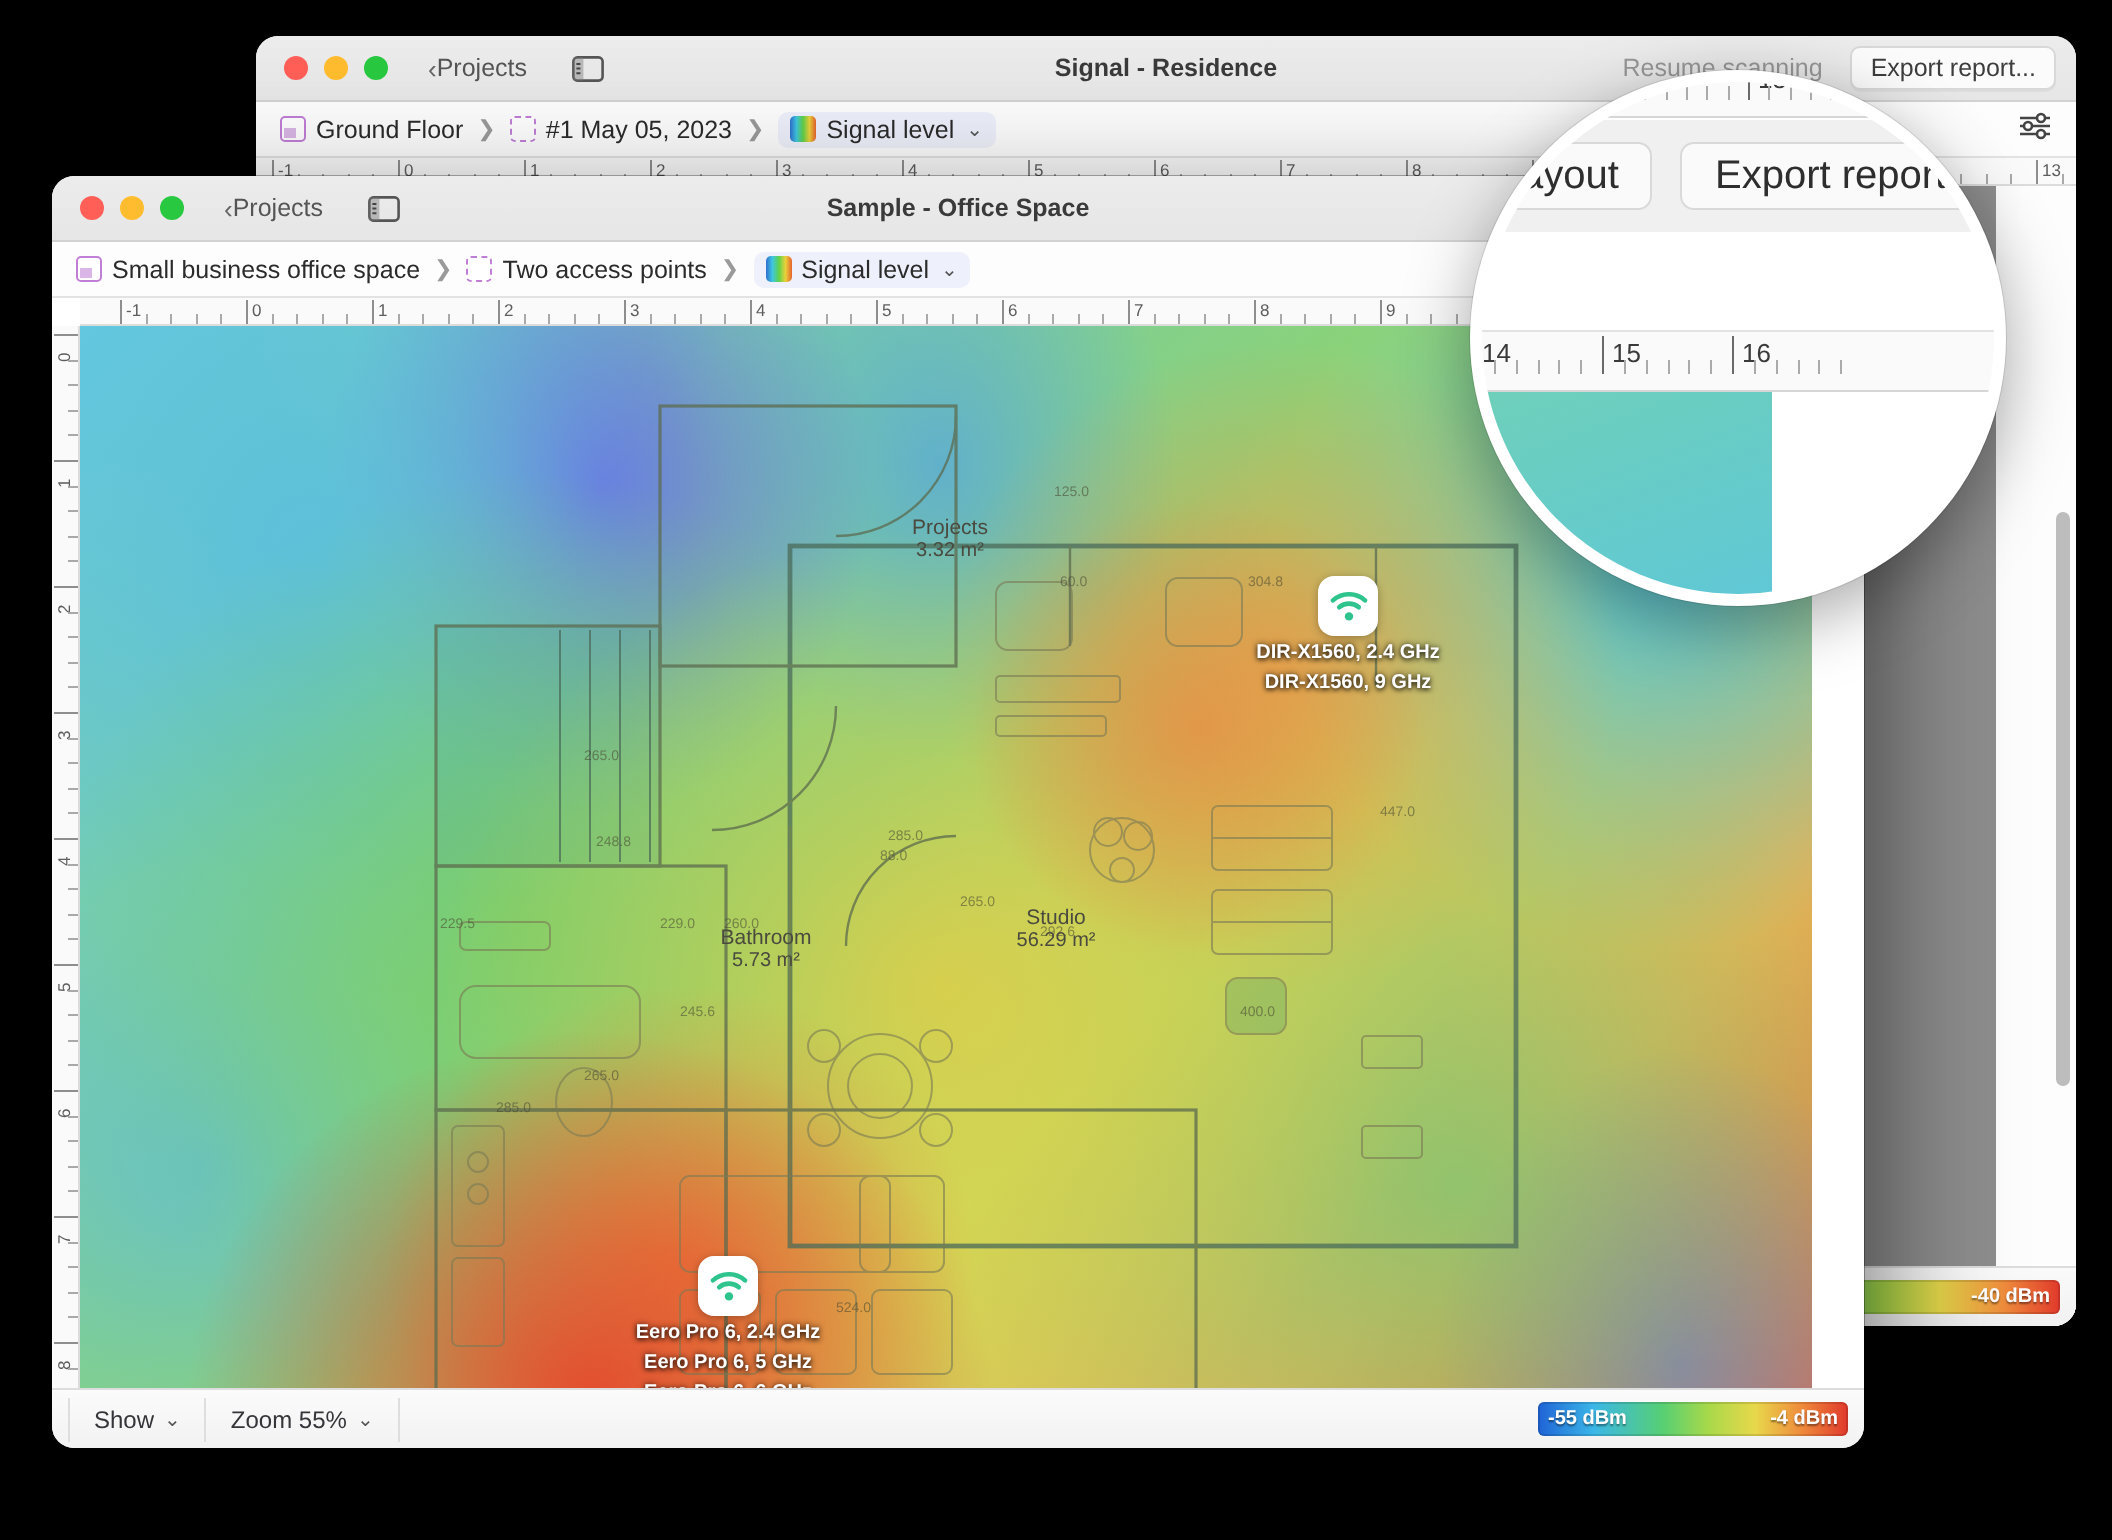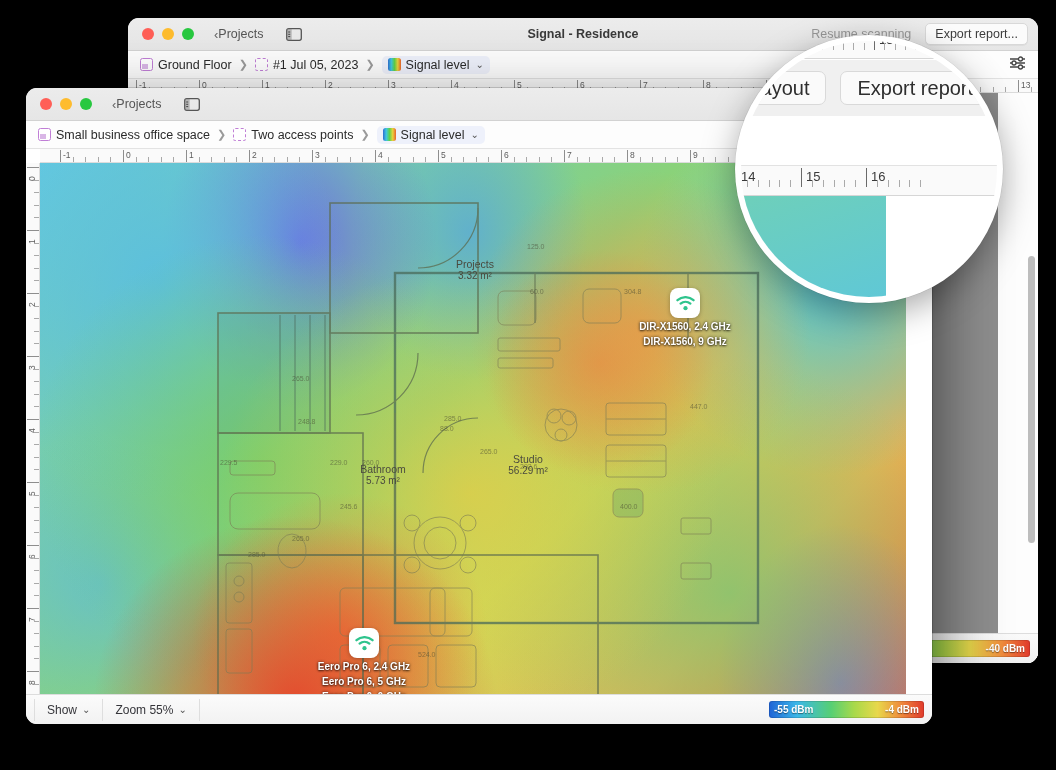--- a/index.html
+++ b/index.html
@@ -220,21 +220,21 @@
   </div>
 
   <div class="crumbs">
     <span class="crumb">
       <span class="mini-ico ico-floor"></span>
       <span>Ground Floor</span>
     </span>
     <span class="crumb-sep">❯</span>
     <span class="crumb">
       <span class="mini-ico ico-scan"></span>
-      <span>#1 Jul 05, 2023</span>
+      <span>#1 May 05, 2023</span>
     </span>
     <span class="crumb-sep">❯</span>
     <span class="crumb active">
       <span class="mini-ico ico-grad"></span>
       <span>Signal level</span>
       <span class="chev">⌄</span>
     </span>
     <span style="margin-left:auto;">
       <svg width="17" height="14" viewBox="0 0 17 14">
         <line x1="1" y1="3" x2="16" y2="3" stroke="#444" stroke-width="1.3"></line>
@@ -375,20 +375,21 @@
     </div>
     <div class="tb-plain" style="margin-left:10px;">
       <svg width="16" height="13" viewBox="0 0 16 13">
         <rect x="0.7" y="0.7" width="14.6" height="11.6" rx="2" fill="none" stroke="#555" stroke-width="1.3"></rect>
         <rect x="0.7" y="0.7" width="5" height="11.6" fill="#7c7c7c" opacity=".45"></rect>
         <line x1="2.2" y1="4" x2="4.2" y2="4" stroke="#444" stroke-width="1"></line>
         <line x1="2.2" y1="6.3" x2="4.2" y2="6.3" stroke="#444" stroke-width="1"></line>
         <line x1="2.2" y1="8.6" x2="4.2" y2="8.6" stroke="#444" stroke-width="1"></line>
       </svg>
     </div>
+    <div class="win-title">Sample - Office Space</div>
   </div>
 
   <div class="crumbs">
     <span class="crumb">
       <span class="mini-ico ico-floor"></span>
       <span>Small business office space</span>
     </span>
     <span class="crumb-sep">❯</span>
     <span class="crumb">
       <span class="mini-ico ico-scan"></span>
@@ -665,21 +666,21 @@
       </div>
       <div class="room-lbl" style="left:295px;top:300px;width:96px;">
         <b>Bathroom</b>
         <span>5.73 m²</span>
       </div>
       <div class="room-lbl" style="left:440px;top:290px;width:96px;text-align:center;">
         <b>Studio</b>
         <span>56.29 m²</span>
       </div>
 
-      <div class="ap" style="left:545px;top:125px;width:200px;">
+      <div class="ap" style="left:534px;top:125px;width:200px;">
         <div class="ap-box">
           <svg width="19" height="15" viewBox="0 0 19 15">
             <path d="M1.5 4.2 A12 12 0 0 1 17.5 4.2" fill="none" stroke="#2fc48d" stroke-width="2.3" stroke-linecap="round"></path>
             <path d="M4.6 7.6 A7.6 7.6 0 0 1 14.4 7.6" fill="none" stroke="#2fc48d" stroke-width="2.3" stroke-linecap="round"></path>
             <circle cx="9.5" cy="12.2" r="2.1" fill="#2fc48d"></circle>
           </svg>
         </div>
         <div class="ap-lbl">DIR-X1560, 2.4 GHz</div>
         <div class="ap-lbl">DIR-X1560, 9 GHz</div>
       </div>

